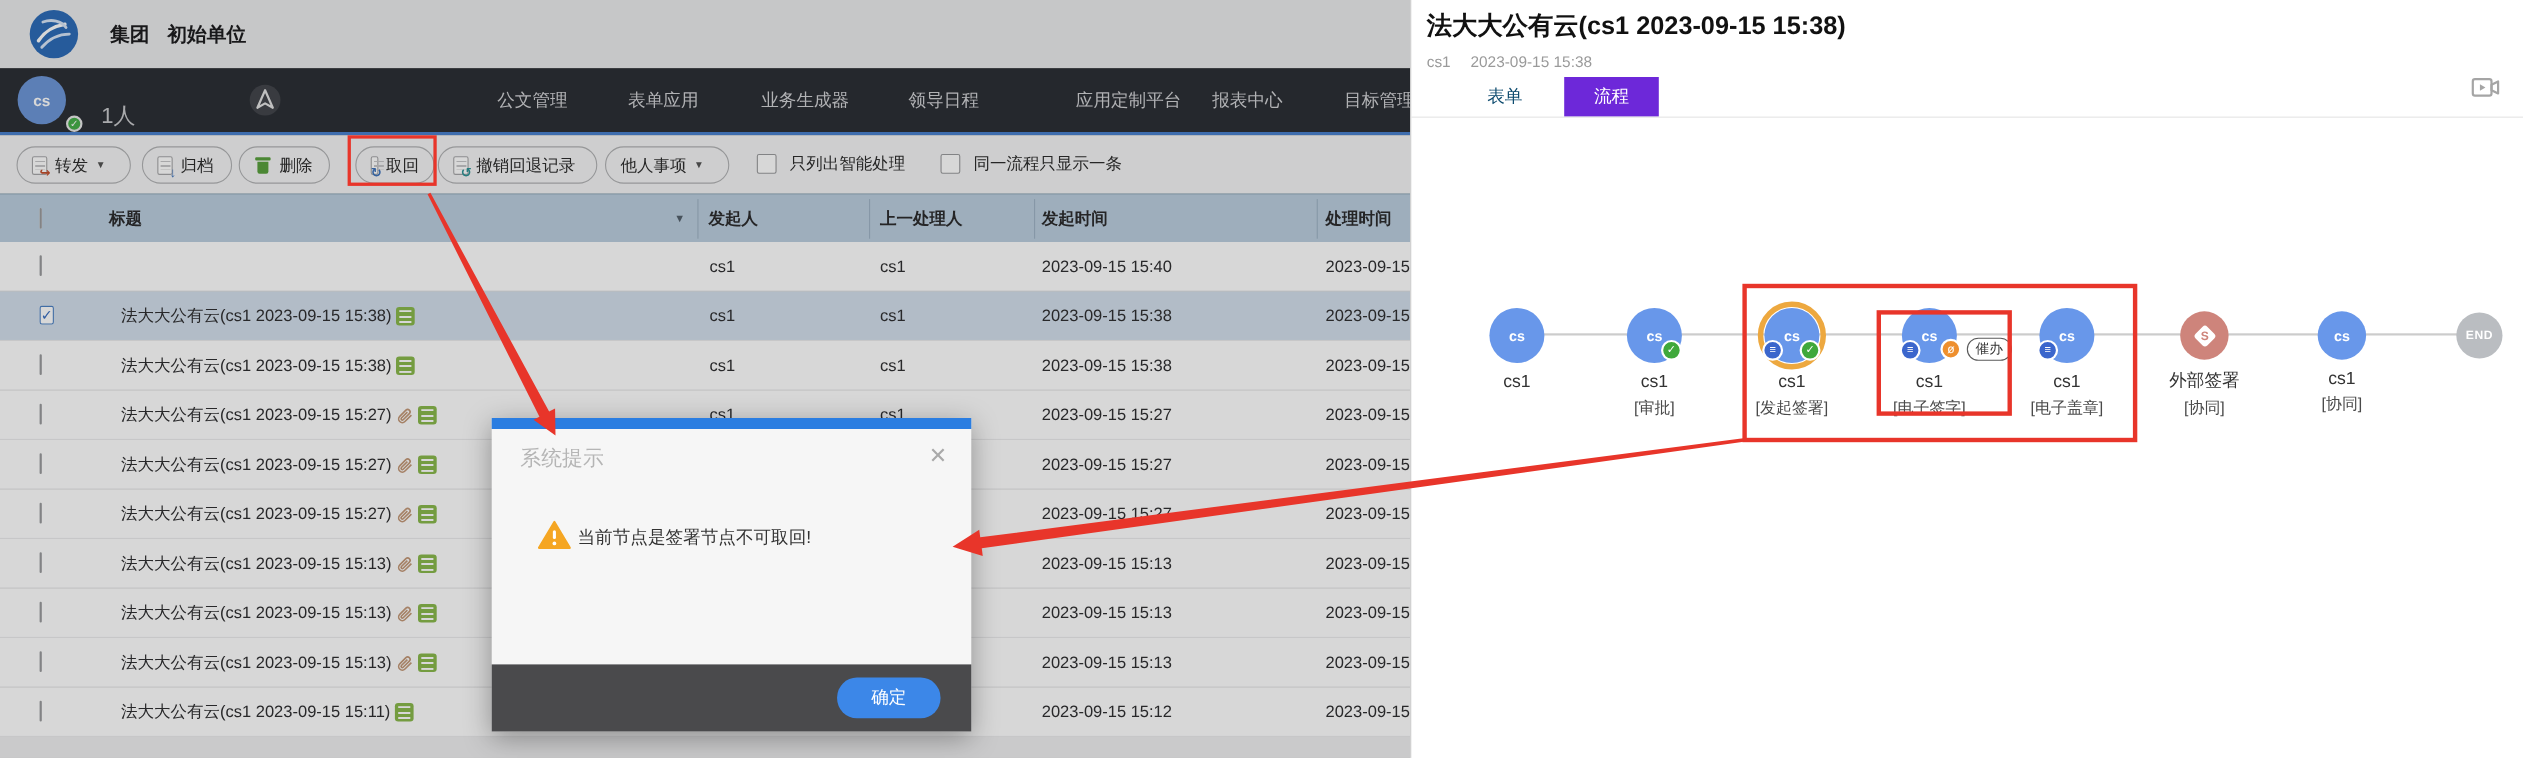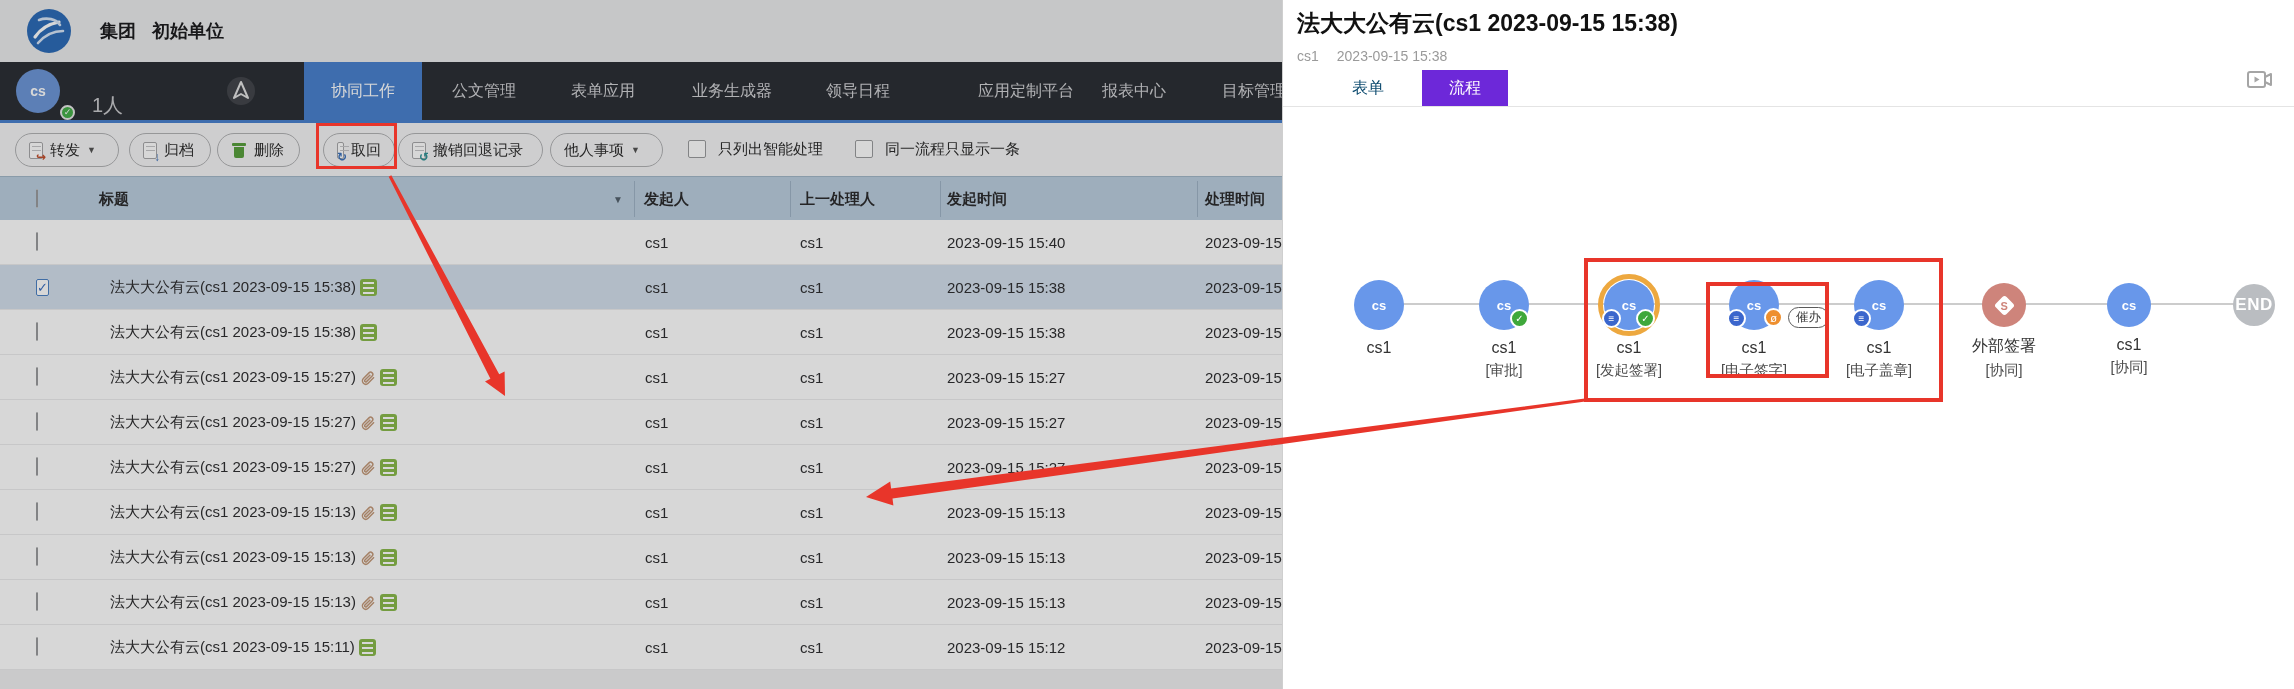--- a/index.html
+++ b/index.html
@@ -89,21 +89,21 @@
   #tab-flow { left:139px; width:86px; background:#6d28d9; color:#fff; }
   #p-divider { position:absolute; left:0; top:106px; width:1012px; height:1px; background:#e4e4e4; }
   #video-icon { position:absolute; left:962px; top:68px; cursor:pointer; }
 
   
   #flow-line { position:absolute; left:96px; top:303px; width:875px; height:2px; background:#cccccc; }
   .fnode { position:absolute; top:280px; width:120px; margin-left:-60px; text-align:center; }
   .ncircle { position:relative; width:50px; height:50px; border-radius:50%; background:#6897ea; margin:0 auto;
     color:#fff; font-size:13px; font-weight:bold; display:flex; align-items:center; justify-content:center; }
   .ncircle.small { width:44px; height:44px; margin-top:3px; }
-  .ncircle.end { width:42px; height:42px; margin-top:4px; background:#babdc1; font-size:17px; letter-spacing:.5px; }
+  .ncircle.end { width:42px; height:42px; margin-top:4px; background:#babdc1; font-size:11px; letter-spacing:.5px; }
   .ncircle.ext { background:#ce847b; }
   .ring { position:absolute; left:50%; top:-6px; transform:translateX(-50%); width:62px; height:62px;
     border:5px solid #eda83f; border-radius:50%; }
   .badge { position:absolute; width:19px; height:19px; border-radius:50%; border:2px solid #fff;
     color:#fff; display:flex; align-items:center; justify-content:center; }
   .b-doc { background:#3b66cc; font-size:10px; }
   .b-check { background:#3fa83b; font-size:10px; }
   .b-urge { background:#ee8f2e; font-size:11px; font-style:normal; }
   .nname { margin-top:9px; font-size:16px; color:#333; }
   .nrole { margin-top:4px; font-size:14.5px; color:#4a4a4a; }
@@ -140,23 +140,20 @@
     <div id="navbar">
       <div class="avatar">
         <span>cs</span>
         <span class="avatar-badge">✓</span>
       </div>
       <div id="user-count">1人</div>
       <svg id="nav-circle" width="30" height="30" viewBox="0 0 30 30">
         <circle cx="15" cy="15" r="14" fill="#44474d"></circle>
         <path d="M15 6 L22 22 L15 18 L8 22 Z" fill="none" stroke="#e4e4e4" stroke-width="2" stroke-linejoin="round"></path>
       </svg>
-      <div class="nav-item active" style="left:304px;width:118px;">
-          <span>协同工作</span>
-        </div>
       <div class="nav-item" style="left:484px;text-align:right;">
           <span>公文管理</span>
         </div>
       <div class="nav-item" style="left:603px;">
           <span>表单应用</span>
         </div>
       <div class="nav-item" style="left:732px;">
           <span>业务生成器</span>
         </div>
       <div class="nav-item" style="left:858px;">
@@ -379,20 +376,34 @@
       <span class="c-sponsor">cs1</span>
       <span class="c-prev">cs1</span>
       <span class="c-start">2023-09-15 15:12</span>
       <span class="c-proc">2023-09-15</span>
     </div>
     <div id="below-rows"></div>
   </div>
 
   <div id="dim"></div>
 
+  <div id="modal">
+    <div class="topline"></div>
+    <div class="mtitle">系统提示</div>
+    <div class="mclose">✕</div>
+    <svg class="warn" width="30" height="27" viewBox="0 0 30 27">
+      <path d="M15 1.5 L29 25 H1 Z" fill="#f5a623" stroke="#f5a623" stroke-width="2" stroke-linejoin="round"></path>
+      <rect x="13.6" y="9" width="2.8" height="8" rx="1.4" fill="#fff"></rect>
+      <circle cx="15" cy="21" r="1.7" fill="#fff"></circle>
+    </svg>
+    <div class="msg">当前节点是签署节点不可取回!</div>
+    <div class="mfooter">
+      <div class="okbtn">确定</div>
+    </div>
+  </div>
 
   <div id="panel">
     <div id="p-title">法大大公有云(cs1 2023-09-15 15:38)</div>
     <div id="p-sub">
       <span>cs1</span>
       <span>2023-09-15 15:38</span>
     </div>
     <div class="tab" id="tab-form">表单</div>
     <div class="tab" id="tab-flow">流程</div>
     <div id="p-divider"></div>

